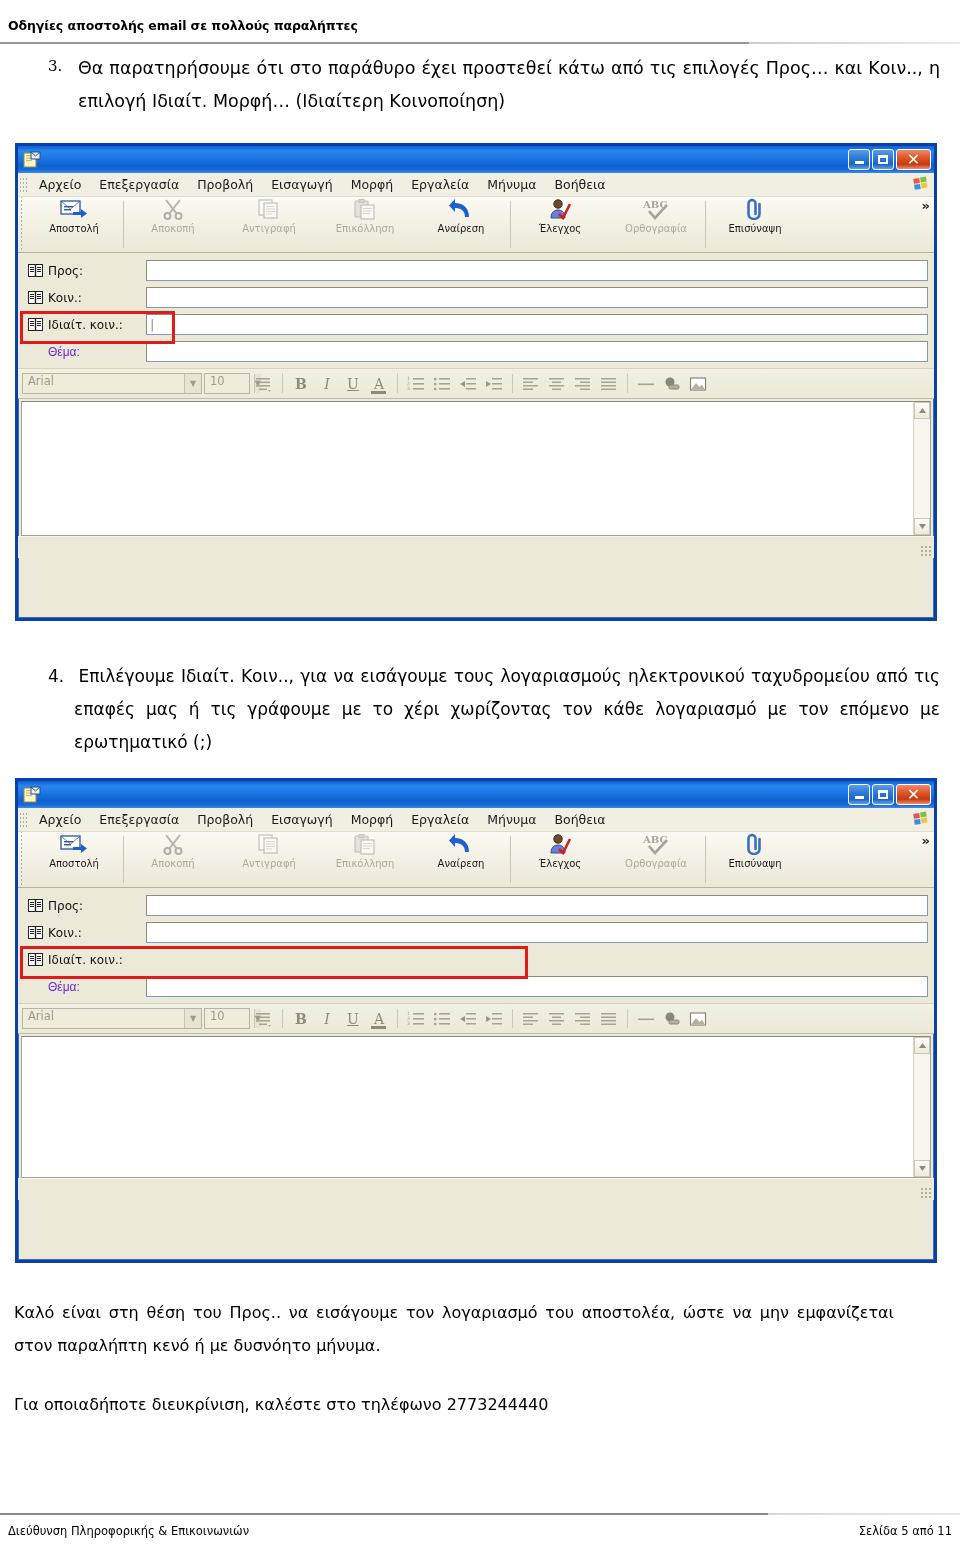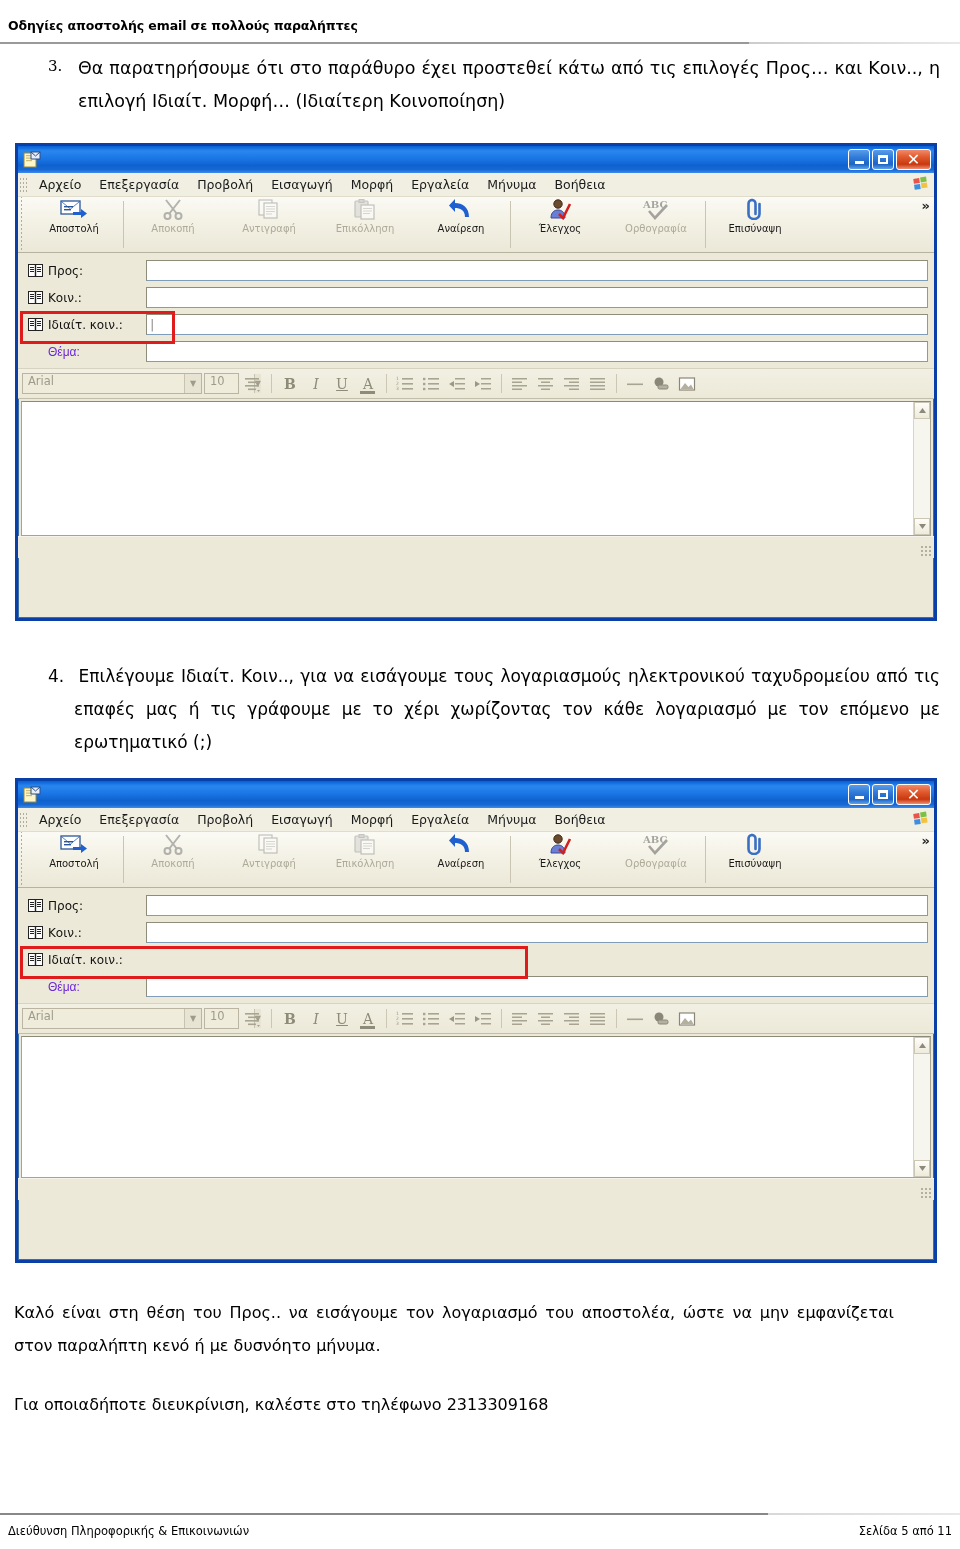--- a/index.html
+++ b/index.html
@@ -242,21 +242,21 @@
     color: #9e9b8a; padding-left: 5px;
   }
   .combo .arrow {
     width: 17px; height: 19px;
     background: #e7e4d4;
     border-left: 1px solid #c7c3b0;
     display: flex; align-items: center; justify-content: center;
     color: #9e9b8a; font-size: 8px;
   }
   .combo.font-combo { width: 180px; }
-  .combo.size-combo { width: 35px; gap: 29px; }
+  .combo.size-combo { width: 46px; gap: 29px; }
   .fmt-ico {
     width: 24px; height: 23px;
     display: flex; align-items: center; justify-content: center;
     color: #a8a492;
     font-family: "DejaVu Serif", serif;
     font-size: 14px;
   }
   .fmt-sep { width: 1px; height: 19px; background: #cbc7b4; margin: 0 4px; flex: none; }
 
   
@@ -1042,17 +1042,17 @@
       </div>
     </div>
   </div>
 
   <div class="xp-statusbar">
     <div class="resize-grip"></div>
   </div>
 </div>
 
 <div class="para" id="closing1">Καλό είναι στη θέση του Προς.. να εισάγουμε τον λογαριασμό του αποστολέα, ώστε να μην εμφανίζεται στον παραλήπτη κενό ή με δυσνόητο μήνυμα.</div>
-<div class="para" id="closing2">Για οποιαδήποτε διευκρίνιση, καλέστε στο τηλέφωνο 2313309168</div>
+<div class="para" id="closing2">Για οποιαδήποτε διευκρίνιση, καλέστε στο τηλέφωνο 2773244440</div>
 
 <div class="doc-footer-rule"></div>
 <div class="doc-footer-left">Διεύθυνση Πληροφορικής &amp; Επικοινωνιών</div>
 <div class="doc-footer-right">Σελίδα 5 από 11</div>
 
 </body></html>

